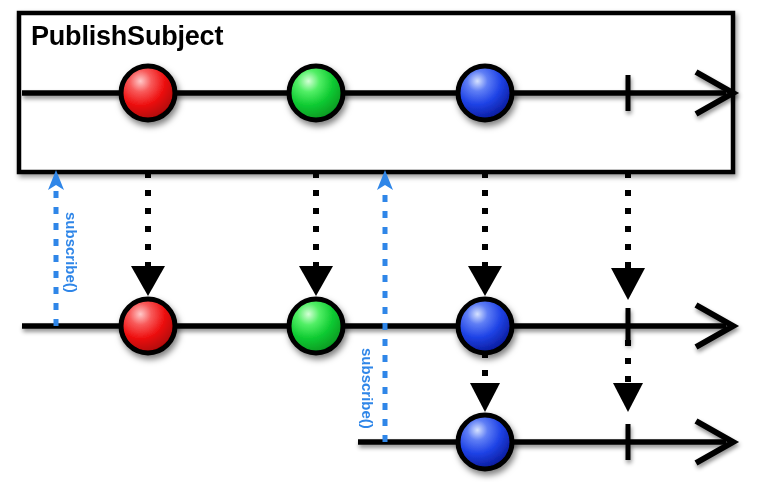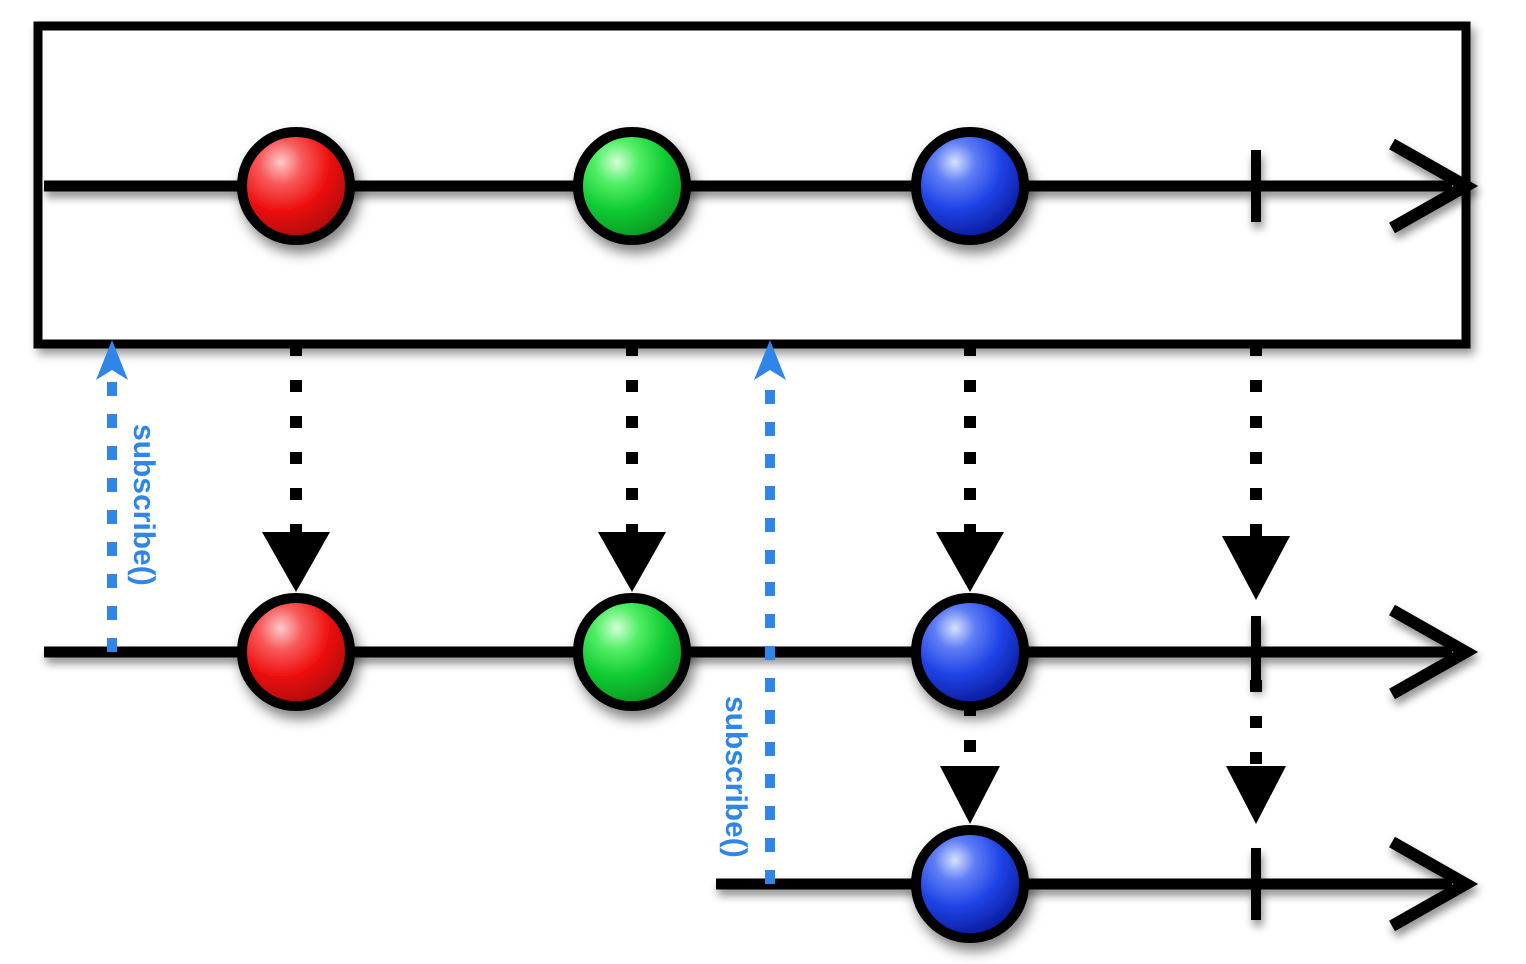--- a/index.html
+++ b/index.html
@@ -160,18 +160,19 @@
     </g>
     <g filter="url(#soft-shadow)">
       <circle cx="485" cy="326" r="27" fill="url(#grad-blue)" stroke="#000000" stroke-width="5"></circle>
     </g>
 
     <g filter="url(#soft-shadow)">
       <circle cx="485" cy="442" r="27" fill="url(#grad-blue)" stroke="#000000" stroke-width="5"></circle>
     </g>
   </svg>
 
+  <div class="subj-title">PublishSubject</div>
 
   <div class="sub-label" id="sub-label-1">subscribe()</div>
 
   <div class="sub-label" id="sub-label-2">subscribe()</div>
 
 </div>
 
 </body></html>

